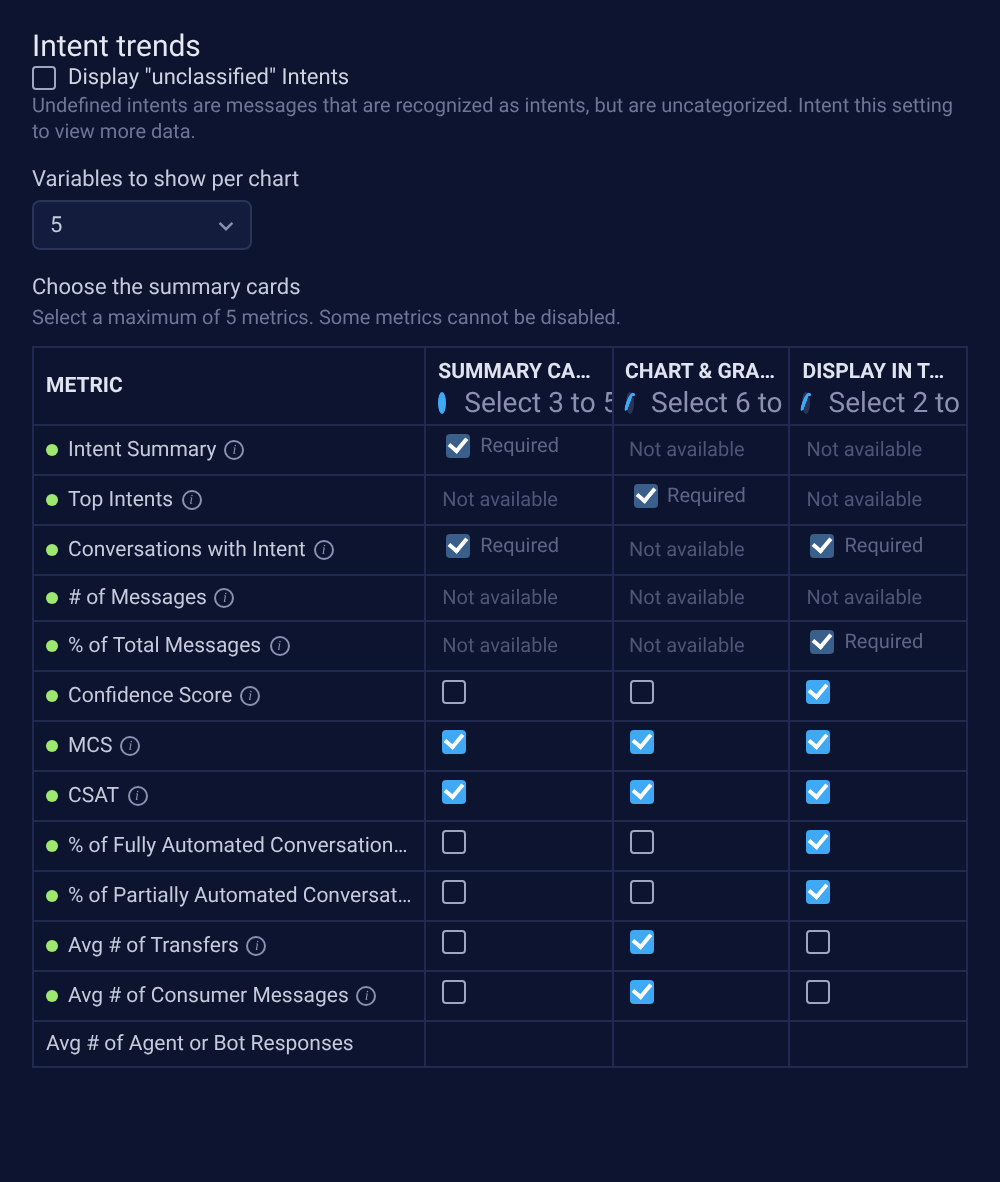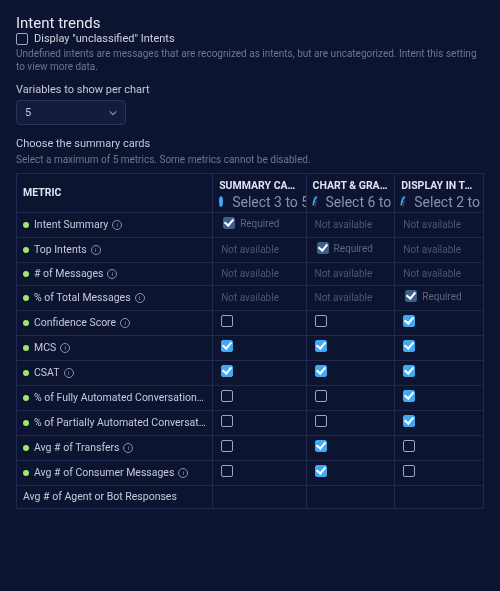--- a/index.html
+++ b/index.html
@@ -141,20 +141,32 @@
         <tr>
           <td class="metric-cell"><span class="bullet"></span>Top Intents<span class="info"></span></td>
           <td class="center"><span class="na">Not available</span></td>
           <td class="center"><span class="required">
               <span class="chk disabled checked"></span>
               <span>Required</span>
             </span></td>
           <td class="center"><span class="na">Not available</span></td>
         </tr>
         <tr>
+          <td class="metric-cell"><span class="bullet"></span>Conversations with Intent<span class="info"></span></td>
+          <td class="center"><span class="required">
+              <span class="chk disabled checked"></span>
+              <span>Required</span>
+            </span></td>
+          <td class="center"><span class="na">Not available</span></td>
+          <td class="center"><span class="required">
+              <span class="chk disabled checked"></span>
+              <span>Required</span>
+            </span></td>
+        </tr>
+        <tr>
           <td class="metric-cell"><span class="bullet"></span># of Messages<span class="info"></span></td>
           <td class="center"><span class="na">Not available</span></td>
           <td class="center"><span class="na">Not available</span></td>
           <td class="center"><span class="na">Not available</span></td>
         </tr>
         <tr>
           <td class="metric-cell"><span class="bullet"></span>% of Total Messages<span class="info"></span></td>
           <td class="center"><span class="na">Not available</span></td>
           <td class="center"><span class="na">Not available</span></td>
           <td class="center"><span class="required">

